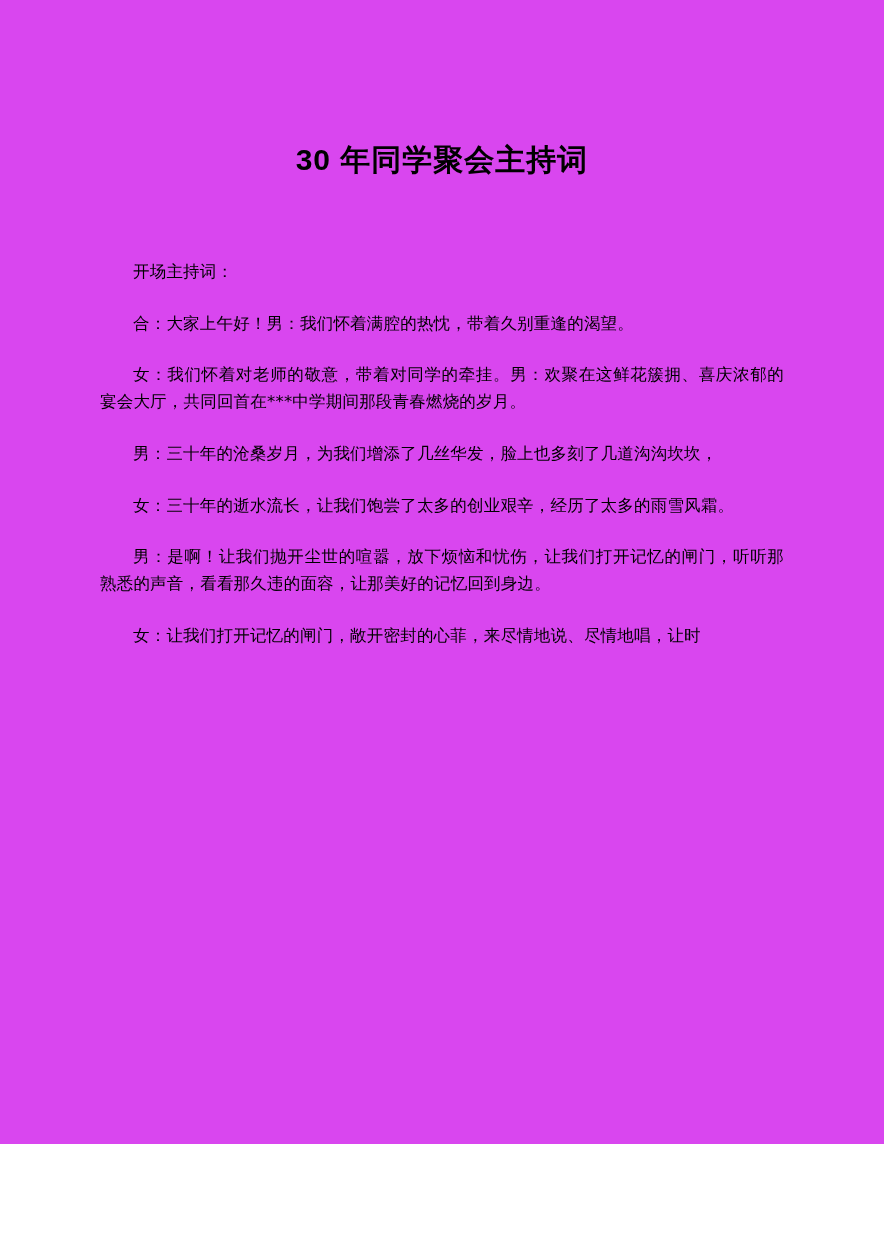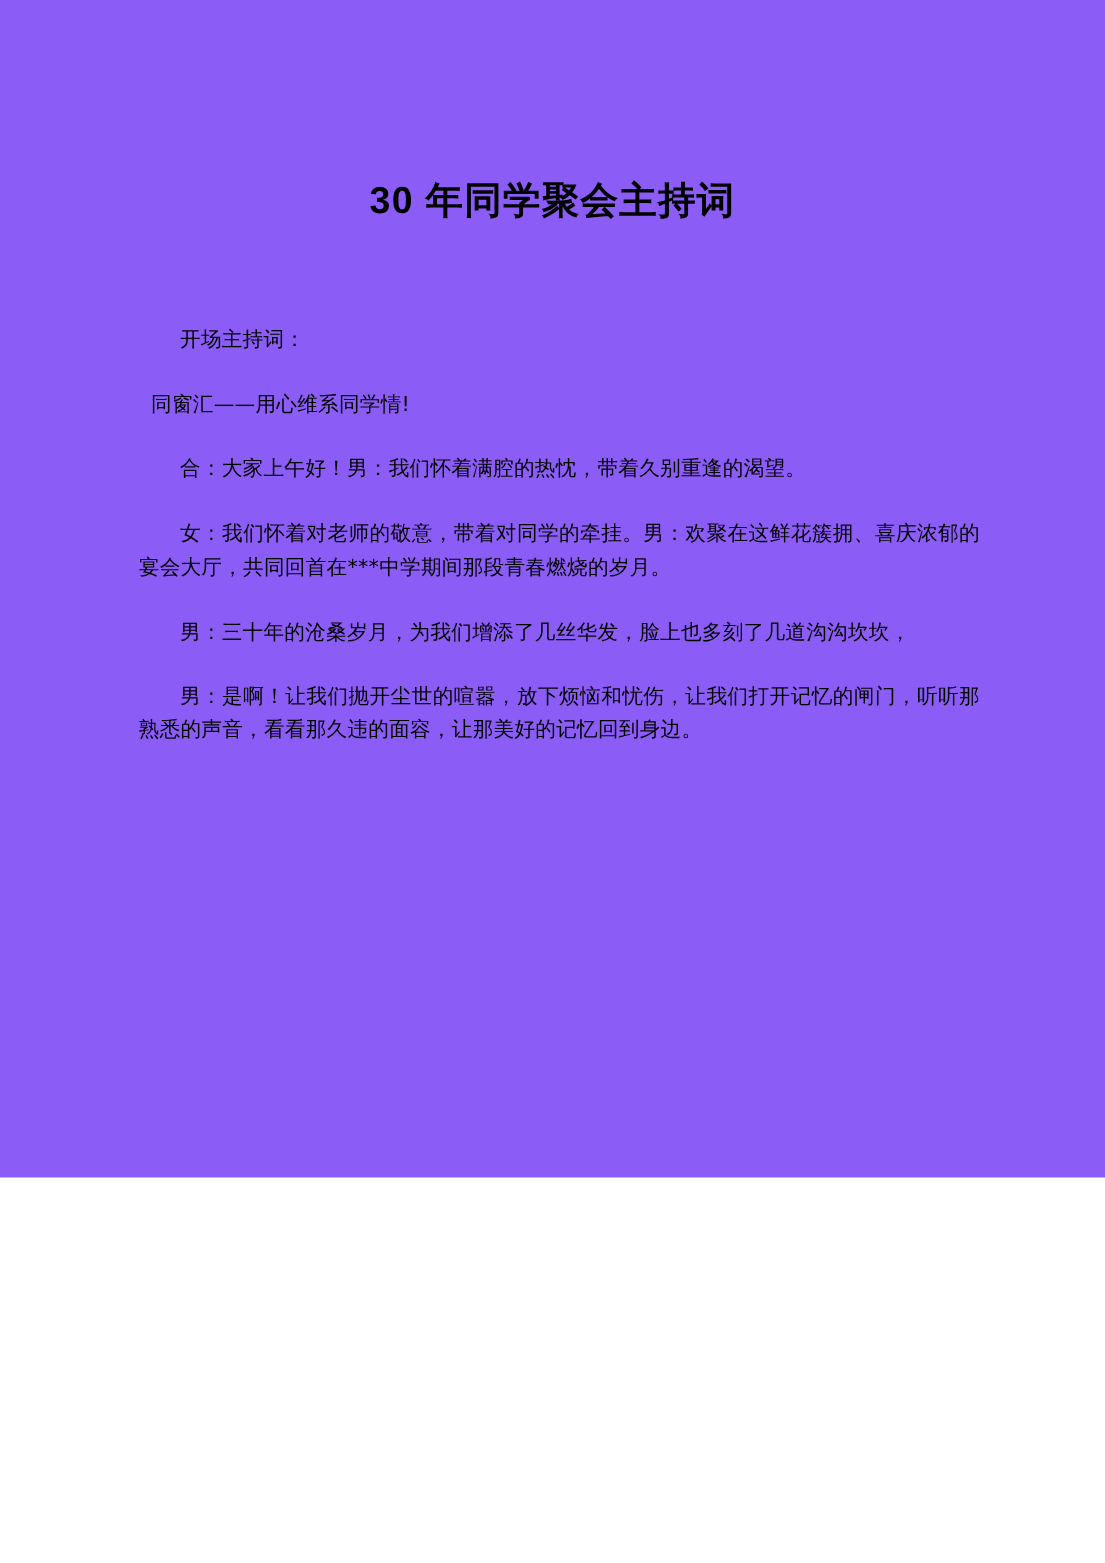--- a/index.html
+++ b/index.html
@@ -10,37 +10,36 @@
   body {
     width: 884px;
     height: 1250px;
     font-family: "Liberation Serif", "DejaVu Serif", serif;
     color: #000000;
     overflow: hidden;
   }
   .page {
     position: relative;
     width: 884px;
-    height: 942px;
-    background: #8b5cf6;
+    height: 1144px;
+    background: #d946ef;
     box-sizing: border-box;
     padding: 0 100px;
   }
   .doc-title {
     margin: 0;
     padding-top: 140px;
     text-align: center;
     font-size: 30px;
     font-weight: bold;
     letter-spacing: 1px;
     font-family: "Liberation Sans", "DejaVu Sans", sans-serif;
   }
   .body-text {
     margin-top: 78px;
-    margin-left: 11px;
   }
   .para {
     margin: 0 0 25px 0;
     font-size: 16.5px;
     line-height: 1.62;
     text-align: justify;
     text-justify: inter-ideograph;
     font-family: "DejaVu Sans", "Liberation Sans", sans-serif;
     letter-spacing: 0.2px;
   }
@@ -51,19 +50,20 @@
     text-indent: 0.6em;
   }
 </style>
 </head>
 <body>
 
 <div class="page">
   <h1 class="doc-title">30 年同学聚会主持词</h1>
   <div class="body-text">
       <p class="para indent-2">开场主持词：</p>
-      <p class="para indent-1">同窗汇——用心维系同学情!</p>
       <p class="para indent-2">合：大家上午好！男：我们怀着满腔的热忱，带着久别重逢的渴望。</p>
       <p class="para indent-2">女：我们怀着对老师的敬意，带着对同学的牵挂。男：欢聚在这鲜花簇拥、喜庆浓郁的宴会大厅，共同回首在***中学期间那段青春燃烧的岁月。</p>
       <p class="para indent-2">男：三十年的沧桑岁月，为我们增添了几丝华发，脸上也多刻了几道沟沟坎坎，</p>
+      <p class="para indent-2">女：三十年的逝水流长，让我们饱尝了太多的创业艰辛，经历了太多的雨雪风霜。</p>
       <p class="para indent-2">男：是啊！让我们抛开尘世的喧嚣，放下烦恼和忧伤，让我们打开记忆的闸门，听听那熟悉的声音，看看那久违的面容，让那美好的记忆回到身边。</p>
+      <p class="para indent-2">女：让我们打开记忆的闸门，敞开密封的心菲，来尽情地说、尽情地唱，让时</p>
     </div>
 </div>
 
 </body></html>

